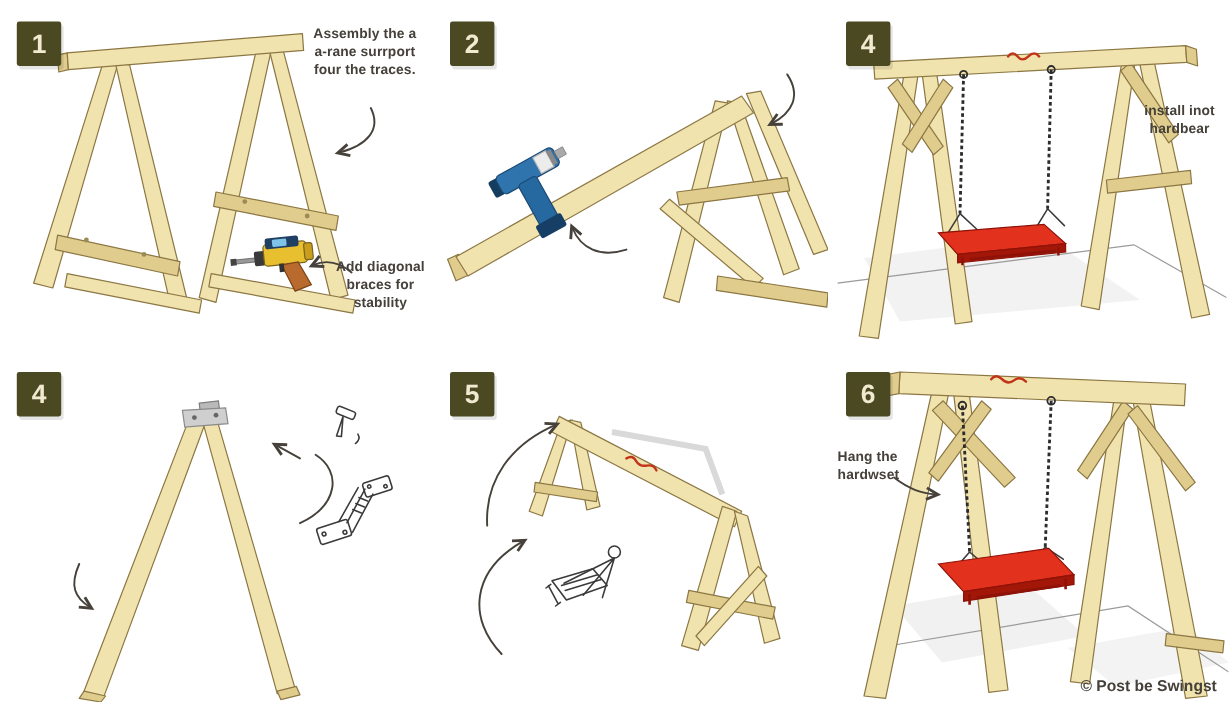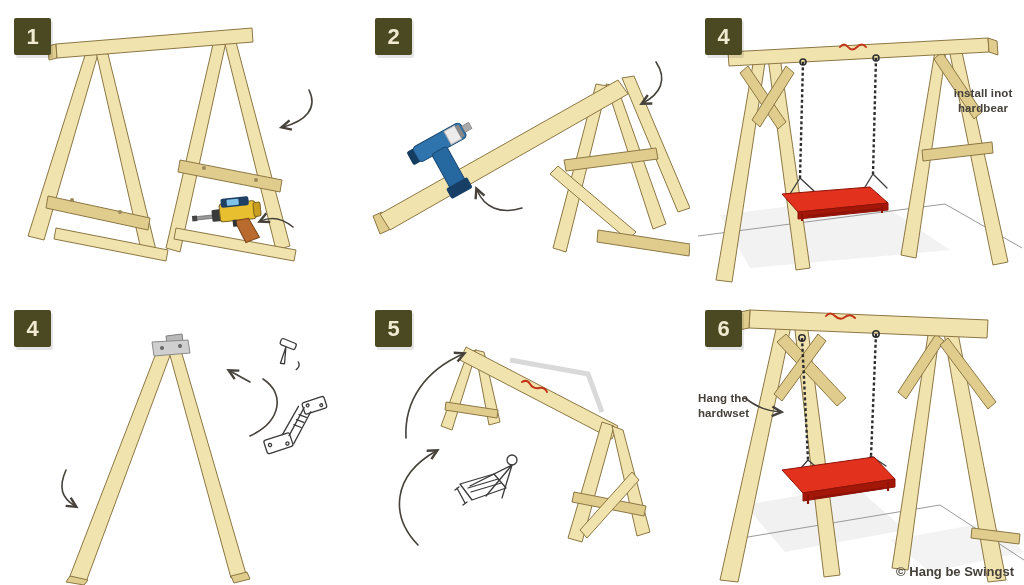--- a/index.html
+++ b/index.html
@@ -69,20 +69,26 @@
         <rect x="28" y="4" width="28" height="9" rx="2" fill="#1f3f63"></rect>
         <rect x="34" y="5.5" width="12" height="6" rx="1" fill="#7fc3e8"></rect>
         <rect x="60" y="11" width="7" height="14" rx="2" fill="#c99e1f" stroke="#7a6320"></rect>
         <polygon points="40,27 54,26 63,46 49,50" fill="#b96a2f" stroke="#7a4417"></polygon>
         <rect x="38" y="26" width="4" height="7" fill="#333"></rect>
       </g>
       <path class="arrow" d="M 309 90 C 318 108 306 121 283 127" marker-end="url(#ah1)"></path>
       <path class="arrow" d="M 293 227 C 282 218 272 216 261 221" marker-end="url(#ah1)"></path>
     </svg>
     <div class="badge" style="left:14px;top:18px">1</div>
+    <div class="cap center" style="left:250px;top:22px;width:108px">Assembly the a
+a-rane surrport
+four the traces.</div>
+    <div class="cap center" style="left:278px;top:216px;width:78px">Add diagonal
+braces for
+stability</div>
   </div>
 
   <div class="panel" style="left:360px;top:0;width:330px;height:290px">
     <svg width="330" height="290" viewBox="0 0 330 290">
       <defs>
           <marker id="ah2" markerWidth="9" markerHeight="9" refX="6" refY="4" orient="auto">
         <path d="M1,1 L7,4 L1,7" fill="none" stroke="#46423b" stroke-width="1.5"></path>
           </marker>
         </defs>
 
@@ -267,18 +273,18 @@
       <path class="chain" d="M 186 44 L 181 166"></path>
       <path class="sketch" d="M 118 170 L 104 186 M 118 170 L 132 182 M 181 166 L 167 182 M 181 166 L 196 176"></path>
       <circle cx="112" cy="48" r="3.2" fill="none" stroke="#2d2d2d" stroke-width="1.5"></circle>
       <circle cx="186" cy="44" r="3.2" fill="none" stroke="#2d2d2d" stroke-width="1.5"></circle>
       <polygon points="92,180 184,167 205,189 113,203" fill="#e2311c" stroke="#8e1208"></polygon>
       <polygon points="113,203 205,189 205,197 113,211" fill="#a31708" stroke="#8e1208"></polygon>
       <path d="M 118 205 L 118 214 M 198 192 L 198 201 M 124 208 L 194 198" fill="none" stroke="#8e1208" stroke-width="2.2"></path>
       <path class="arrow" d="M 55 108 C 68 118 78 121 90 122" marker-end="url(#ah6)"></path>
     </svg>
     <div class="badge" style="left:15px;top:20px">6</div>
-    <div class="cap" style="left:8px;top:101px;width:90px">Hang the
+    <div class="cap" style="left:8px;top:84px;width:90px">Hang the
 hardwset</div>
   </div>
 
-  <div class="copyright">© Hang be Swingst</div>
+  <div class="copyright">© Post be Swingst</div>
 </div>
 
 </body></html>

